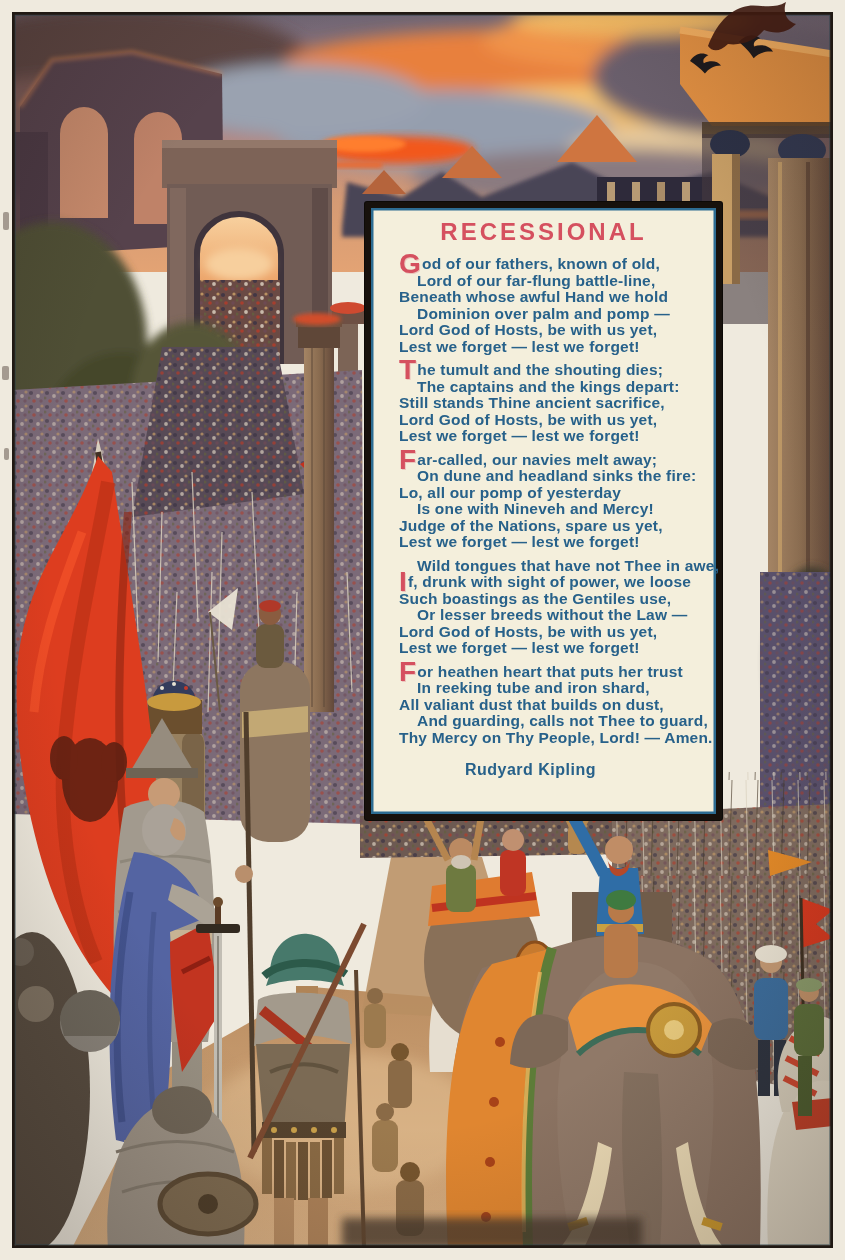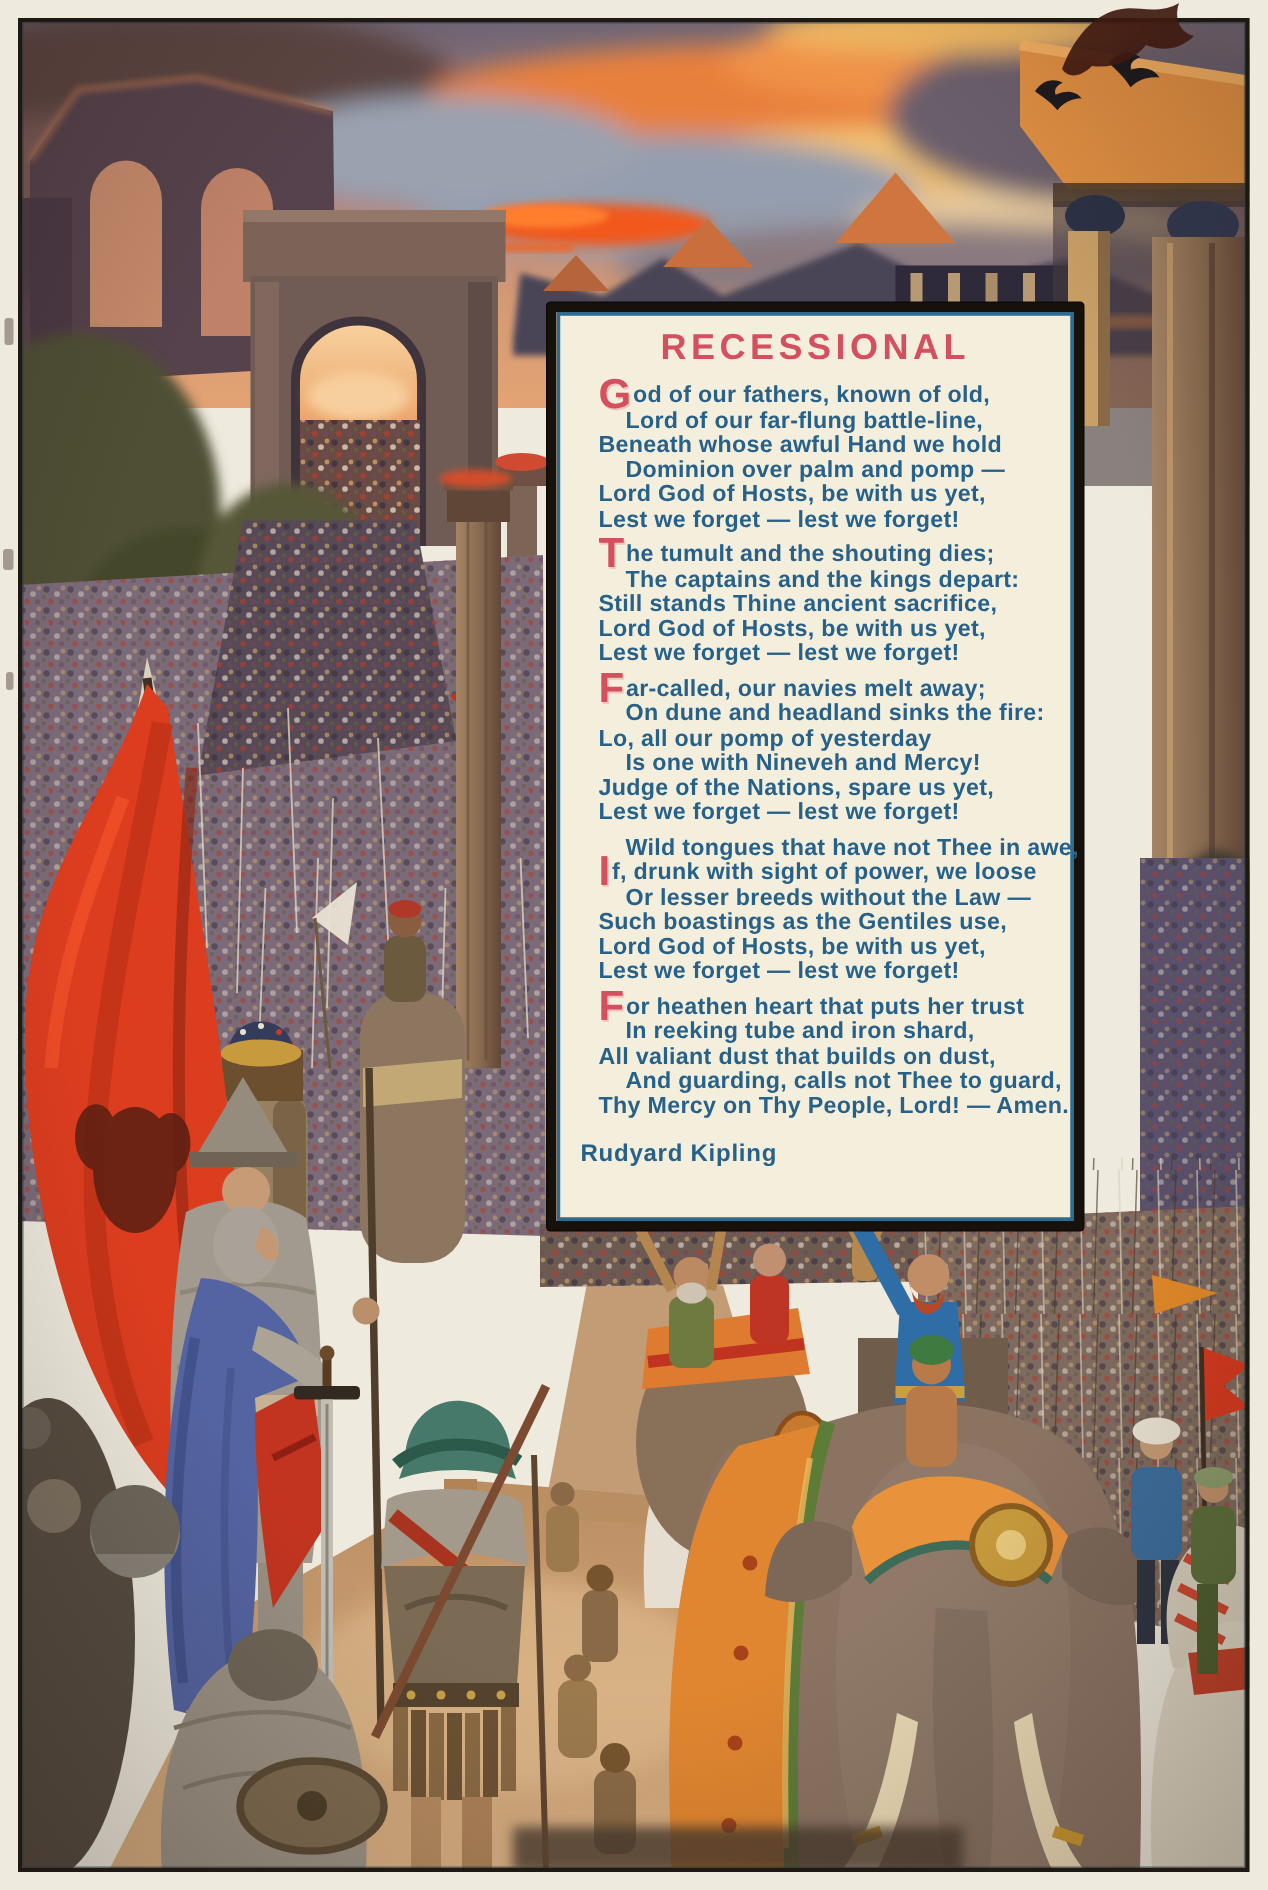--- a/index.html
+++ b/index.html
@@ -14,21 +14,21 @@
          padding:8px 16px 6px;z-index:4;}
   .panel .title{color:#d5505f;font-weight:bold;font-size:24px;letter-spacing:3px;
                 text-align:center;margin:2px 0 10px;}
   .stanza{margin-bottom:7px;margin-left:12px;}
   .line{color:#27618a;font-weight:bold;font-size:15.5px;line-height:16.5px;
         letter-spacing:.2px;white-space:nowrap;}
   .line.indent{padding-left:18px;}
   .dropcap{color:#d5505f;font-size:28px;line-height:10px;font-weight:bold;
            vertical-align:-4px;margin-right:1px;text-shadow:1px 1px 0 rgba(213,80,95,.25);}
   .signature{color:#27618a;font-weight:bold;font-size:16px;letter-spacing:.5px;
-             text-align:left;padding-right:26px;margin-top:15px;}
+             text-align:center;padding-right:26px;margin-top:15px;}
   .dragon{position:absolute;left:698px;top:0;z-index:6;}
   .smudge{position:absolute;background:#4a3a30;opacity:.45;border-radius:2px;z-index:5;}
 </style>
 </head>
 <body>
 
 <div class="page">
 
   <div class="frame">
   <svg viewBox="0 0 821 1236" preserveAspectRatio="none">
@@ -473,22 +473,22 @@
       <div class="line indent">On dune and headland sinks the fire:</div>
       <div class="line">Lo, all our pomp of yesterday</div>
       <div class="line indent">Is one with Nineveh and Mercy!</div>
       <div class="line">Judge of the Nations, spare us yet,</div>
       <div class="line">Lest we forget — lest we forget!</div>
     </div>
 
     <div class="stanza">
       <div class="line indent">Wild tongues that have not Thee in awe,</div>
       <div class="line"><span class="dropcap">I</span><span>f, drunk with sight of power, we loose</span></div>
+      <div class="line">Such boastings as the Gentiles use,</div>
       <div class="line indent">Or lesser breeds without the Law —</div>
-      <div class="line">Such boastings as the Gentiles use,</div>
       <div class="line">Lord God of Hosts, be with us yet,</div>
       <div class="line">Lest we forget — lest we forget!</div>
     </div>
 
     <div class="stanza">
       <div class="line"><span class="dropcap">F</span><span>or heathen heart that puts her trust</span></div>
       <div class="line indent">In reeking tube and iron shard,</div>
       <div class="line">All valiant dust that builds on dust,</div>
       <div class="line indent">And guarding, calls not Thee to guard,</div>
       <div class="line">Thy Mercy on Thy People, Lord! — Amen.</div>

